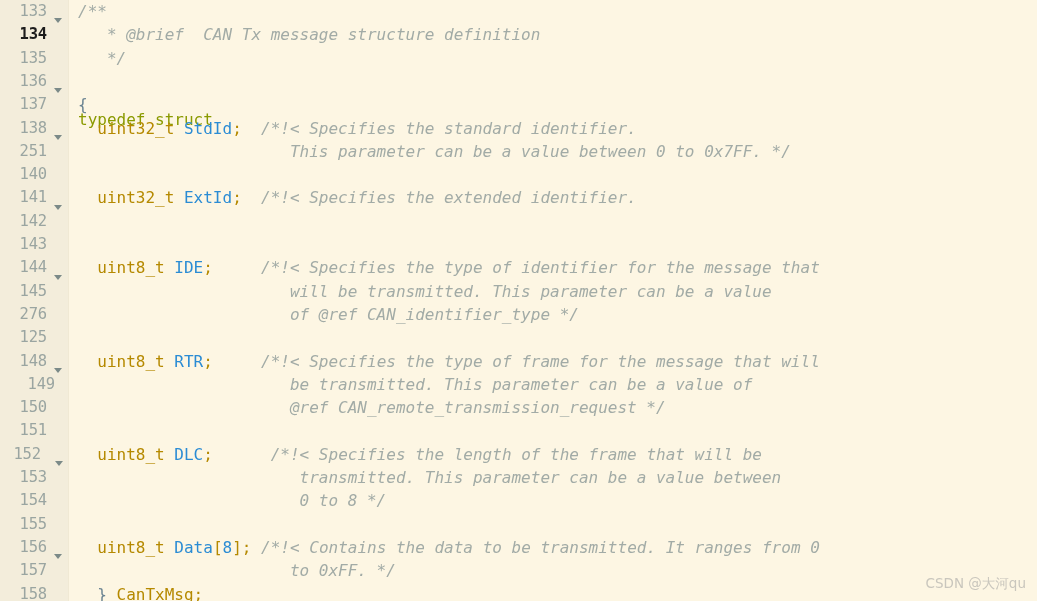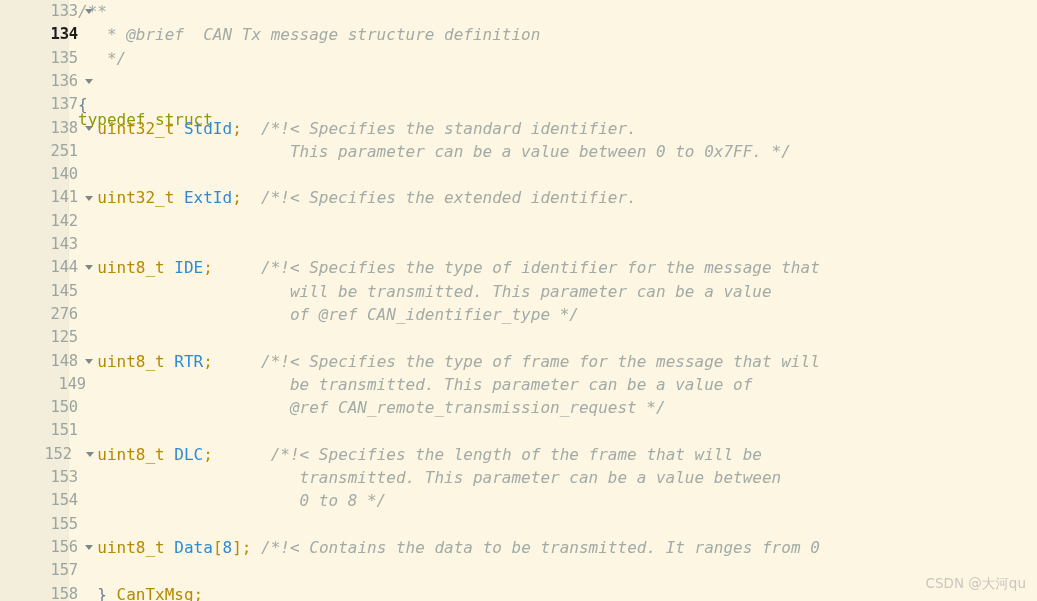--- a/index.html
+++ b/index.html
@@ -32,22 +32,21 @@
     position: absolute;
     left: 68px; top: 0;
     width: 1px; height: 601px;
     background: #f0e9d4;
     z-index: 2;
   }
   .gutter-row {
     position: relative;
     height: 23.3px;
     display: flex;
-    align-items: center;
-    padding-left: 31px;
+    align-items: flex-end;
   }
   .lnum {
     width: 47px;
     text-align: right;
     color: #9aa5a1;
     font-size: 15.5px;
     font-family: "DejaVu Sans Mono", "Liberation Mono", monospace;
     letter-spacing: -0.2px;
   }
   .gutter-row.current .lnum {
@@ -252,18 +251,19 @@
       <div class="code-row" style="position: absolute; left: 9px; top: 326.2px; right: 0px;">&nbsp;</div>
       <div class="code-row" style="position: absolute; left: 9px; top: 349.5px; right: 0px;"><span class="c-plain">  </span><span class="c-type">uint8_t</span><span class="c-plain"> </span><span class="c-ident">RTR</span><span class="c-type">;</span><span class="c-plain">     </span><span class="c-com">/*!&lt; Specifies the type of frame for the message that will</span></div>
       <div class="code-row" style="position: absolute; left: 9px; top: 372.8px; right: 0px;"><span class="c-com">                      be transmitted. This parameter can be a value of</span></div>
       <div class="code-row" style="position: absolute; left: 9px; top: 396.1px; right: 0px;"><span class="c-com">                      @ref CAN_remote_transmission_request */</span></div>
       <div class="code-row" style="position: absolute; left: 9px; top: 419.4px; right: 0px;">&nbsp;</div>
       <div class="code-row" style="position: absolute; left: 9px; top: 442.7px; right: 0px;"><span class="c-plain">  </span><span class="c-type">uint8_t</span><span class="c-plain"> </span><span class="c-ident">DLC</span><span class="c-type">;</span><span class="c-plain">     </span><span class="c-com"> /*!&lt; Specifies the length of the frame that will be</span></div>
       <div class="code-row" style="position: absolute; left: 9px; top: 466px; right: 0px;"><span class="c-com">                       transmitted. This parameter can be a value between</span></div>
       <div class="code-row" style="position: absolute; left: 9px; top: 489.3px; right: 0px;"><span class="c-com">                       0 to 8 */</span></div>
       <div class="code-row" style="position: absolute; left: 9px; top: 512.6px; right: 0px;">&nbsp;</div>
       <div class="code-row" style="position: absolute; left: 9px; top: 535.9px; right: 0px;"><span class="c-plain">  </span><span class="c-type">uint8_t</span><span class="c-plain"> </span><span class="c-ident">Data</span><span class="c-type">[</span><span class="c-ident">8</span><span class="c-type">]</span><span class="c-type">;</span><span class="c-plain"> </span><span class="c-com">/*!&lt; Contains the data to be transmitted. It ranges from 0</span></div>
+      <div class="code-row" style="position: absolute; left: 9px; top: 559.2px; right: 0px;"><span class="c-com">                      to 0xFF. */</span></div>
       <div class="code-row" style="position: absolute; left: 9px; top: 582.5px; right: 0px;"><span class="c-plain">  </span><span class="c-punc">}</span><span class="c-plain"> </span><span class="c-type">CanTxMsg</span><span class="c-type">;</span></div>
     </div>
 
   <div id="watermark">CSDN @大河qu</div>
 
 </div>
 
 </body></html>

